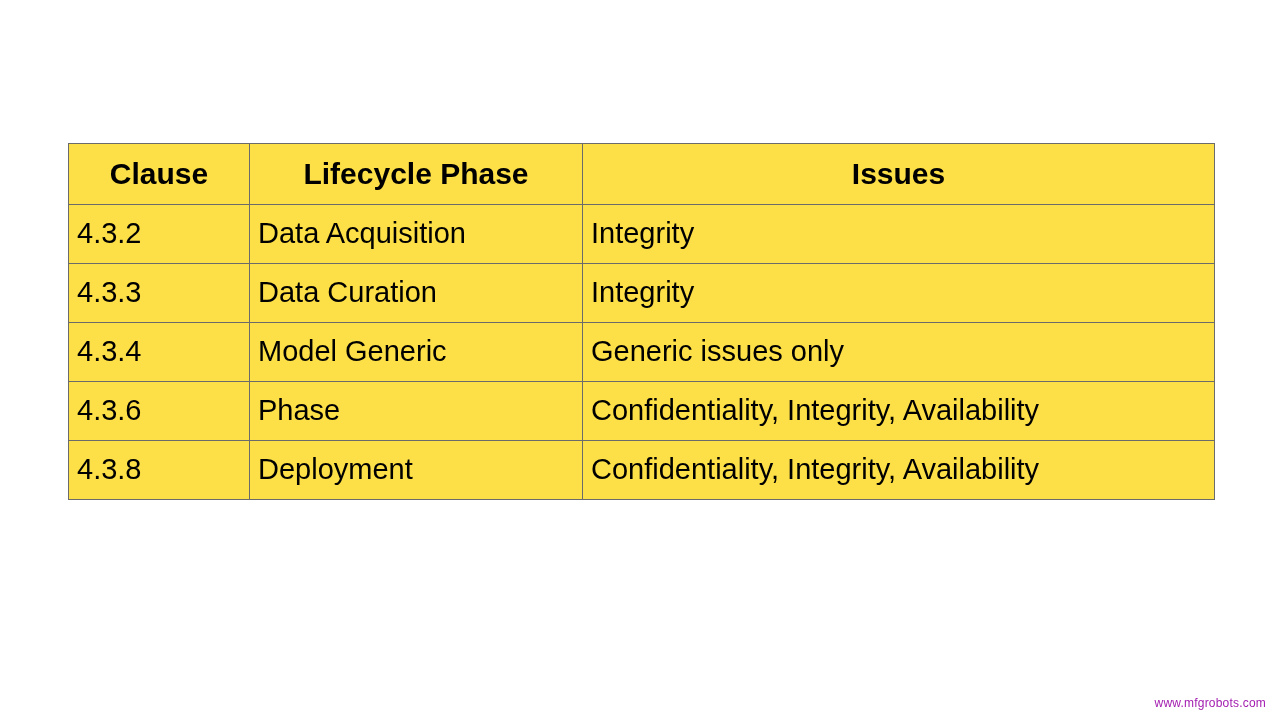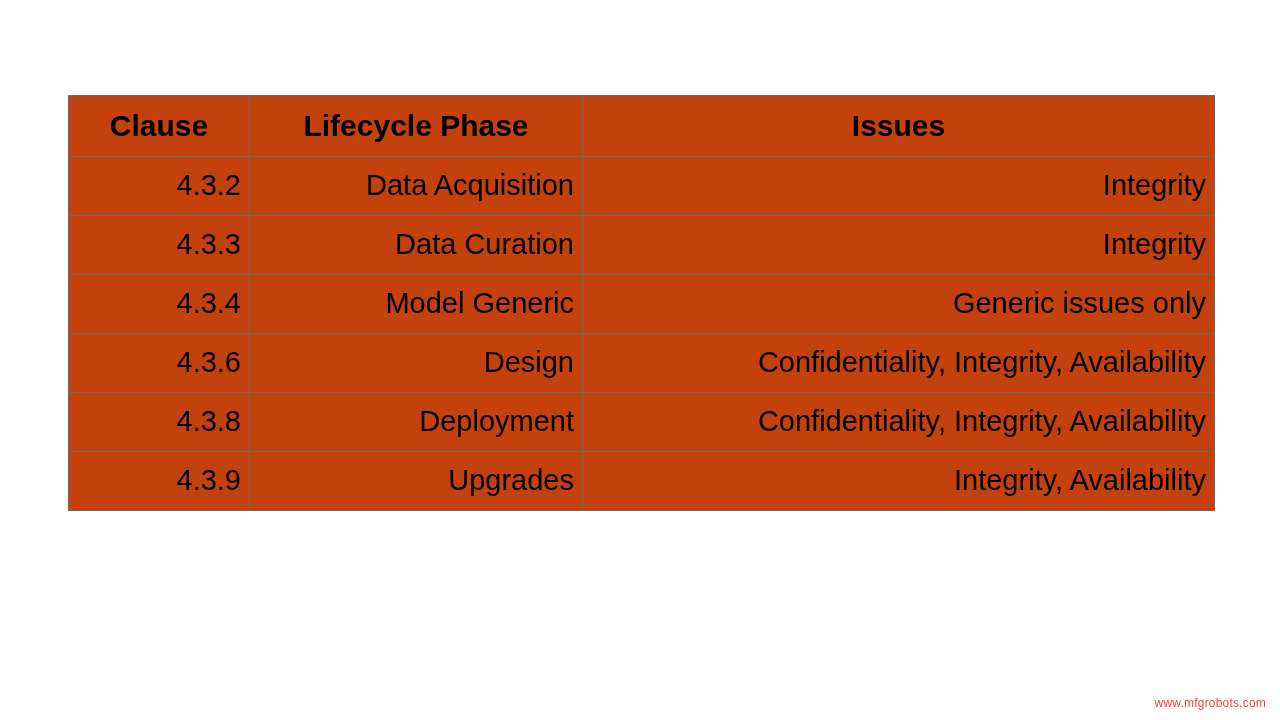--- a/index.html
+++ b/index.html
@@ -19,21 +19,22 @@
     position: absolute;
     left: 68px;
     top: 95px;
     width: 1146px;
   }
 
   table.data-table {
     border-collapse: collapse;
     width: 100%;
     table-layout: fixed;
-    background: #c2410c;
+    background: #fde047;
+    margin-top: 48px;
   }
 
   table.data-table th,
   table.data-table td {
     border: 1px solid #6b6b6b;
     padding: 0 8px;
     vertical-align: middle;
     color: #000000;
     font-size: 29px;
     line-height: 1.15;
@@ -43,34 +44,34 @@
 
   table.data-table thead th {
     font-weight: bold;
     text-align: center;
     height: 60px;
     font-size: 30px;
   }
 
   table.data-table tbody td {
     font-weight: normal;
-    text-align: right;
+    text-align: left;
     height: 58px;
   }
 
   col.col-clause { width: 181px; }
   col.col-phase  { width: 333px; }
   col.col-issues { width: 632px; }
 
   #watermark {
     position: absolute;
     right: 14px;
     bottom: 10px;
     font-size: 12px;
-    color: #ef4444;
+    color: #a21caf;
     font-family: "Liberation Sans", sans-serif;
     letter-spacing: 0.2px;
   }
 </style>
 </head>
 <body>
 
 <div id="table-wrap">
   <table class="data-table">
     <colgroup>
@@ -96,30 +97,25 @@
         <td>Data Curation</td>
         <td>Integrity</td>
       </tr>
       <tr>
         <td>4.3.4</td>
         <td>Model Generic</td>
         <td>Generic issues only</td>
       </tr>
       <tr>
         <td>4.3.6</td>
-        <td>Design</td>
+        <td>Phase</td>
         <td>Confidentiality,  Integrity,  Availability</td>
       </tr>
       <tr>
         <td>4.3.8</td>
         <td>Deployment</td>
         <td>Confidentiality,  Integrity,  Availability</td>
-      </tr>
-      <tr>
-        <td>4.3.9</td>
-        <td>Upgrades</td>
-        <td>Integrity, Availability</td>
       </tr>
     </tbody>
   </table>
 </div>
 
 <div id="watermark">www.mfgrobots.com</div>
 
 </body></html>

